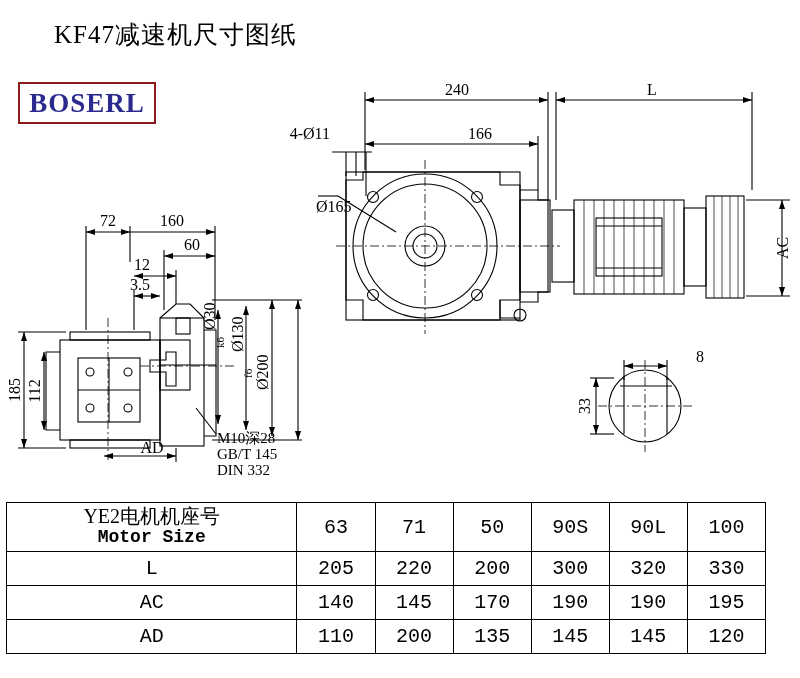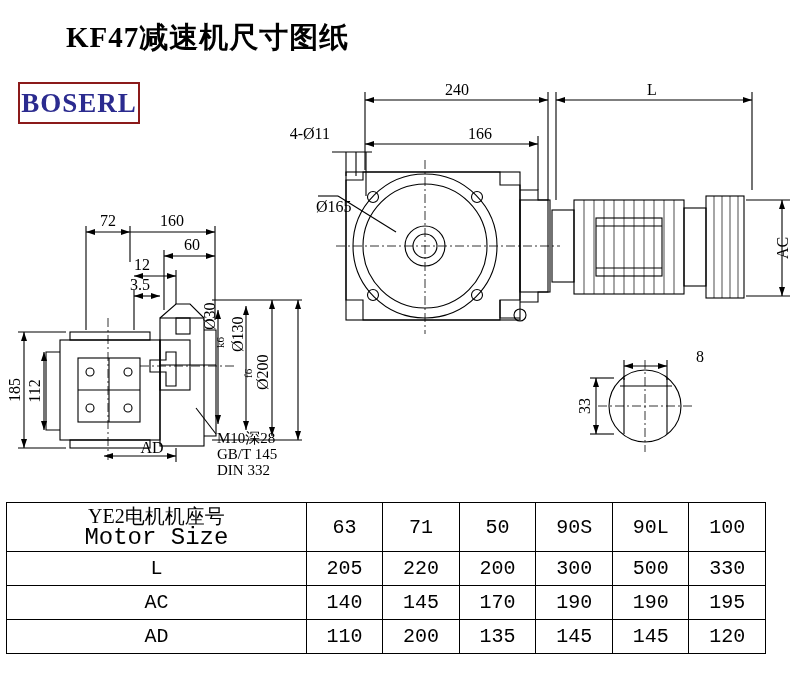--- a/index.html
+++ b/index.html
@@ -7,25 +7,25 @@
     width:800px;height:678px;
     background:#ffffff;
     font-family:"Liberation Sans", sans-serif;
     color:#000;
     position:relative;
     overflow:hidden;
   }
   .title{
     position:absolute;left:54px;top:18px;
     font-family:"Liberation Serif", serif;
-    font-weight:bold;font-size:29px;letter-spacing:1px;margin-left:12px;
+    font-weight:normal;font-size:25px;letter-spacing:1px;
   }
   .logo{
     position:absolute;left:18px;top:82px;
-    width:122px;height:42px;
+    width:138px;height:42px;
     border:2px solid #8b1a1a;
     box-sizing:border-box;
   }
   .logo span{
     display:block;
     font-family:"Liberation Serif", serif;
     font-weight:bold;
     font-size:27px;
     color:#2b2b8f;
     text-align:center;
@@ -50,23 +50,24 @@
   }
   .tbl .r1 td{height:48px;}
   .lbl-cn{
     font-family:"Liberation Serif", serif;
     font-size:20px;
     display:block;
     line-height:21px;
   }
   .lbl-en{
     font-family:"Liberation Mono", monospace;
-    font-size:24px;
+    font-size:18px;
     display:block;
     line-height:21px;
+    font-weight:bold;
   }
 </style>
 </head>
 <body>
 
 <div class="title">KF47减速机尺寸图纸</div>
 
 <div class="logo">
   <span>BOSERL</span>
 </div>
@@ -310,21 +311,21 @@
     <td>90S</td>
     <td>90L</td>
     <td>100</td>
   </tr>
   <tr>
     <td>L</td>
     <td>205</td>
     <td>220</td>
     <td>200</td>
     <td>300</td>
-    <td>500</td>
+    <td>320</td>
     <td>330</td>
   </tr>
   <tr>
     <td>AC</td>
     <td>140</td>
     <td>145</td>
     <td>170</td>
     <td>190</td>
     <td>190</td>
     <td>195</td>

